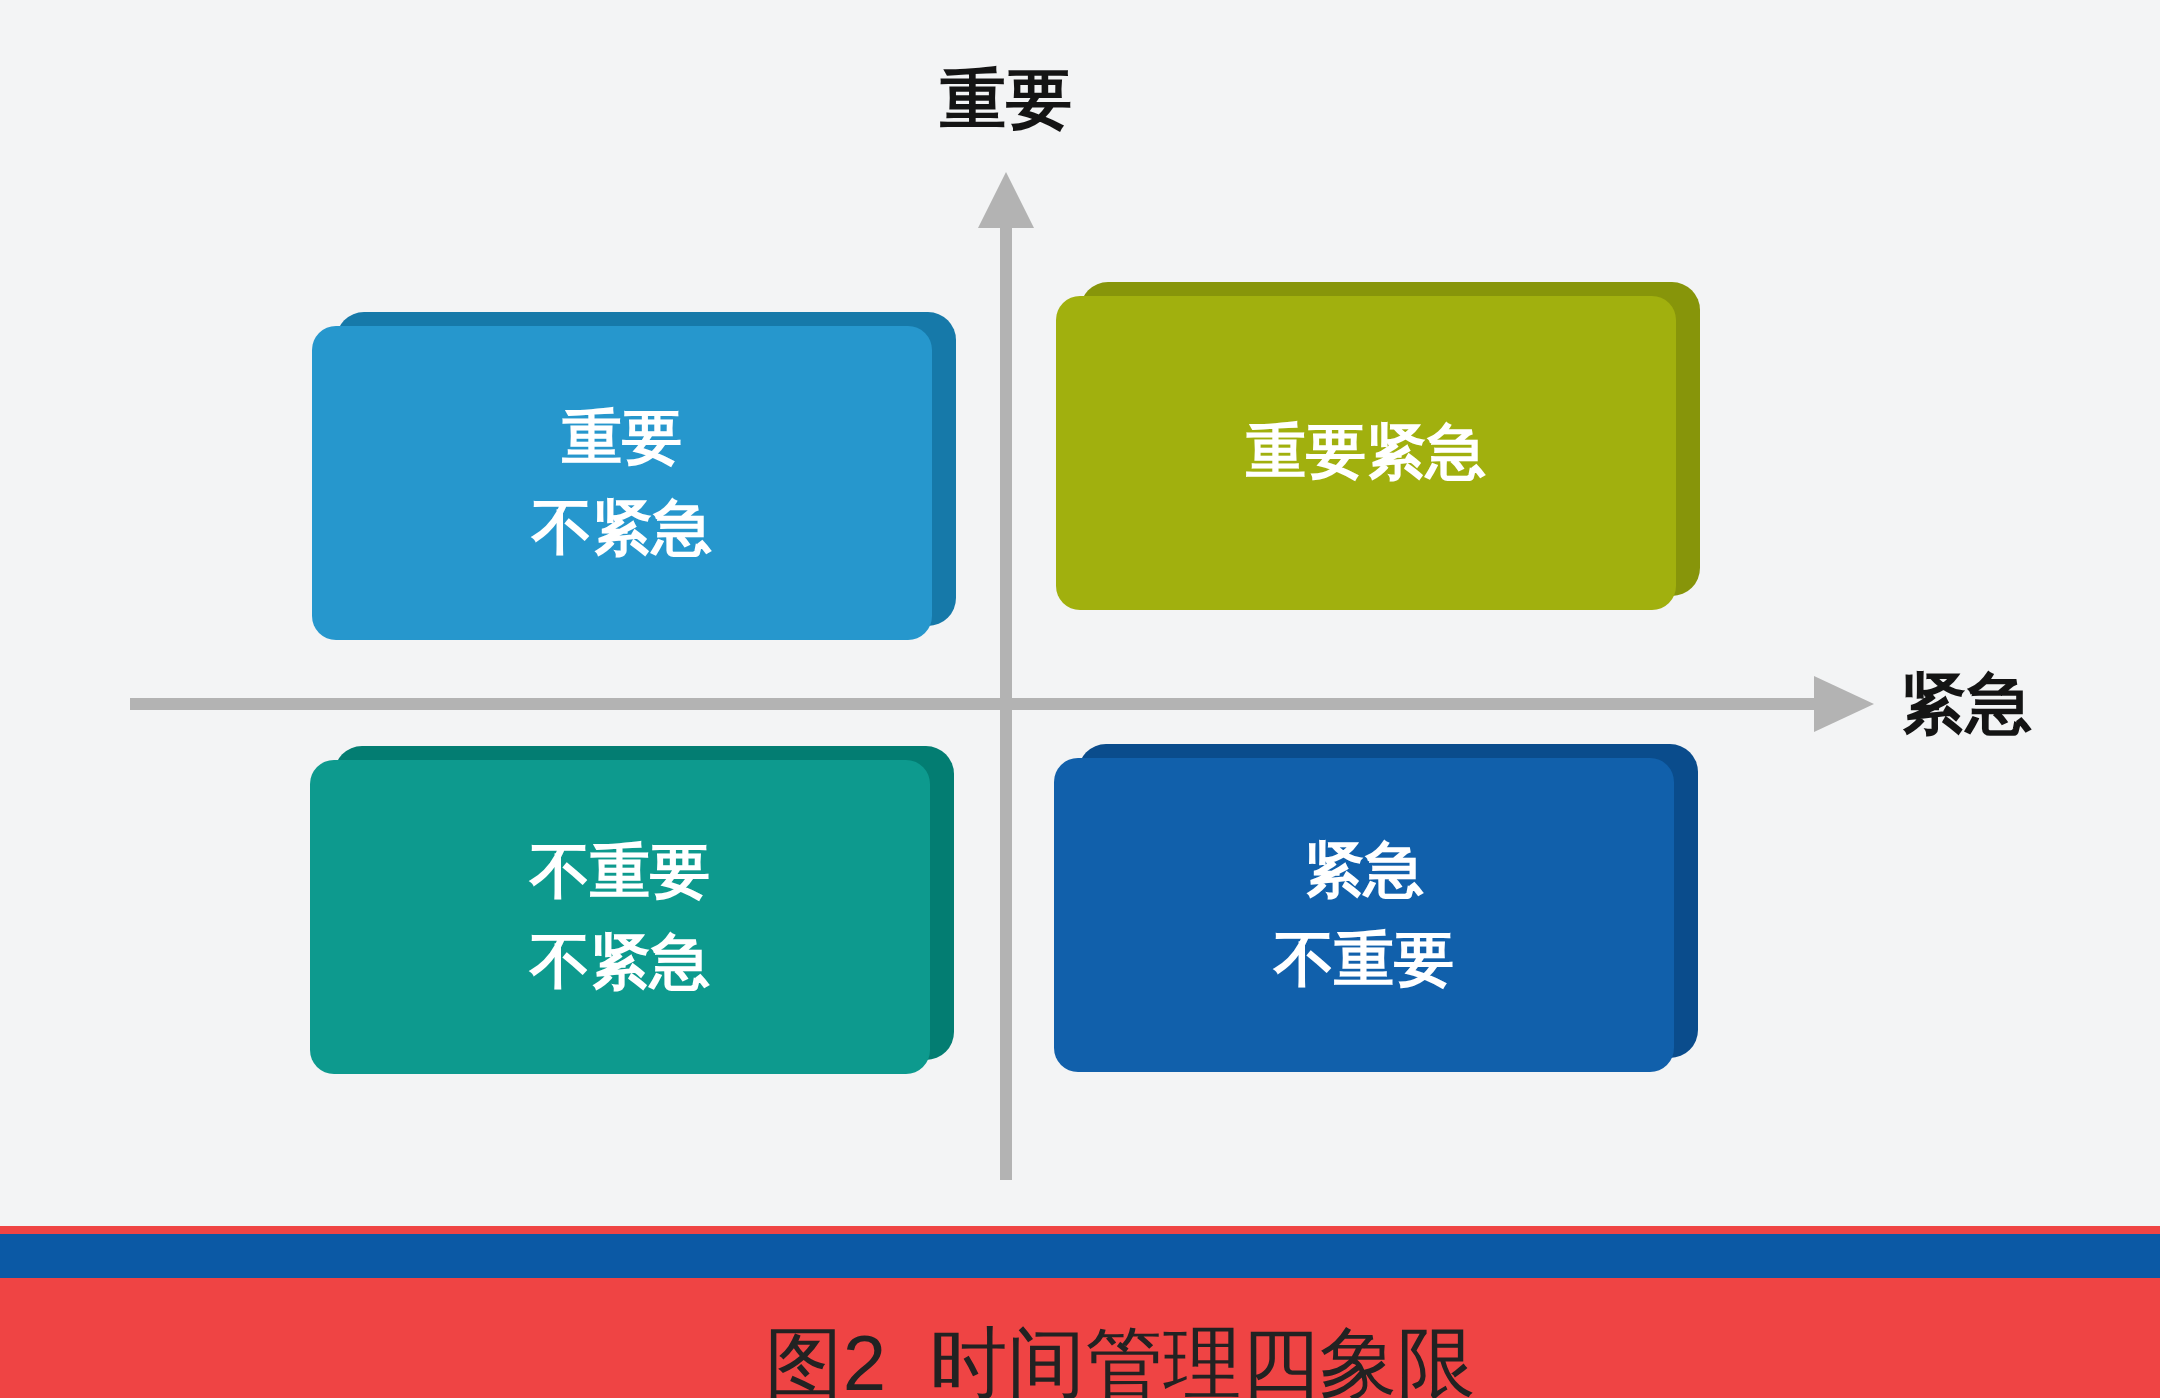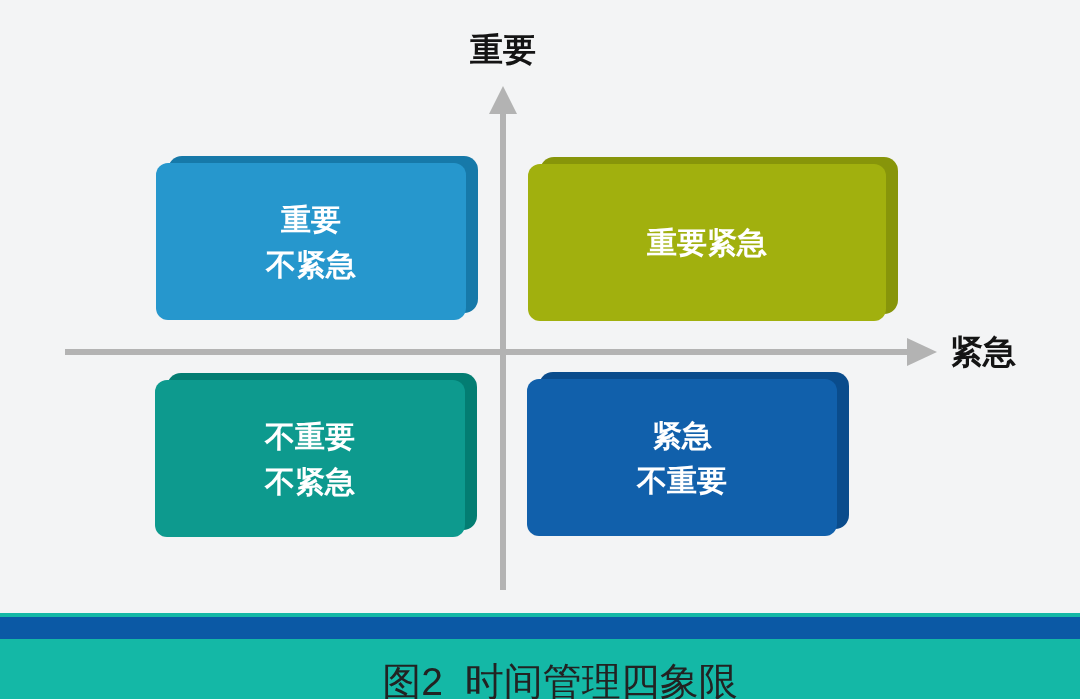--- a/index.html
+++ b/index.html
@@ -6,21 +6,21 @@
     margin: 0;
     padding: 0;
     background: #ffffff;
     font-family: "Liberation Sans", sans-serif;
   }
   .stage {
     position: relative;
     width: 1080px;
     height: 699px;
     overflow: hidden;
-    background: #14b8a6;
+    background: #ef4444;
   }
   .fig-bg {
     position: absolute;
     left: 0; top: 0;
     width: 1080px;
     height: 613px;
     background: var(--bg, #f3f4f5);
   }
   
   .axis-v-shaft {
@@ -86,21 +86,21 @@
   .qline {
     display: block;
     font-size: 30px;
     font-weight: bold;
     line-height: 45px;
     color: var(--qtext, #ffffff);
     text-align: center;
     white-space: nowrap;
   }
   .q-tl { left: 156px; top: 163px; }
-  .q-tr { left: 528px; top: 164px; padding-left: 48px; }
+  .q-tr { left: 528px; top: 148px; }
   .q-bl { left: 155px; top: 380px; }
   .q-br { left: 527px; top: 379px; }
 
   
   .divider-bar {
     position: absolute;
     left: 0; top: 617px;
     width: 1080px; height: 22px;
     background: var(--bar, #0b59a5);
   }

